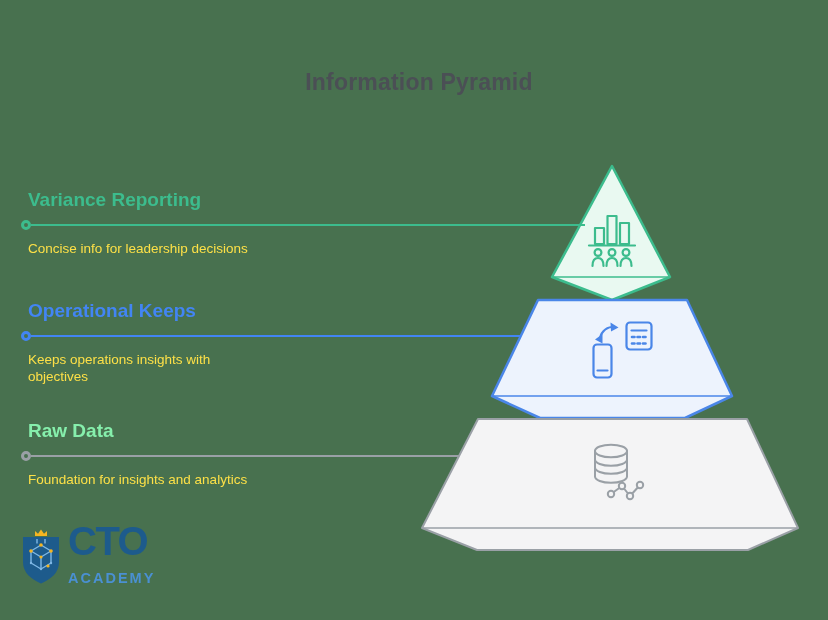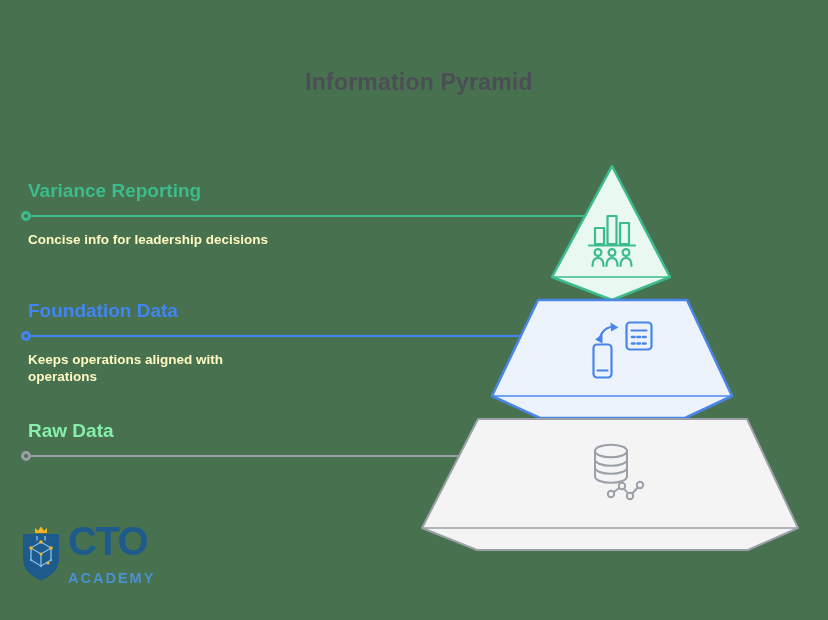--- a/index.html
+++ b/index.html
@@ -10,37 +10,37 @@
     overflow:hidden;
     font-family:"Liberation Sans", sans-serif;
   }
   .title{
     position:absolute;left:0;top:53px;width:806px;
     margin:16px;text-align:center;
     font-size:23px;font-weight:bold;color:#4B4F55;letter-spacing:.2px;
   }
   .pyramid-svg{position:absolute;left:0;top:0;}
   .label-block{position:absolute;left:21px;}
-  .lb-0{top:180px;} .lb-1{top:300px;} .lb-2{top:420px;}
+  .lb-0{top:189px;} .lb-1{top:300px;} .lb-2{top:420px;}
   .heading{font-size:19px;font-weight:bold;line-height:22px;margin-left:7px;white-space:nowrap;}
   .lb-0 .heading{color:#3CBC8D;}
   .lb-1 .heading{color:#4285F4;}
   .lb-2 .heading{color:#86efac;}
   .connector{display:flex;align-items:center;margin-top:9px;height:10px;}
   .ring{width:10px;height:10px;border-radius:50%;box-sizing:border-box;background:transparent;flex:0 0 auto;}
   .lb-0 .ring{border:3px solid #3CBC8D;}
   .lb-1 .ring{border:3px solid #4285F4;}
   .lb-2 .ring{border:3px solid #9AA0A6;}
   .rule{height:2px;flex:0 0 auto;}
   .lb-0 .rule{width:554px;background:#3CBC8D;}
   .lb-1 .rule{width:490px;background:#4285F4;}
   .lb-2 .rule{width:428px;background:#9AA0A6;}
-  .desc{font-size:13.5px;font-weight:bold;color:#fef9c3;line-height:17px;margin-left:7px;margin-top:10px;}
+  .desc{font-size:13.5px;font-weight:normal;color:#fde047;line-height:17px;margin-left:7px;margin-top:10px;}
   .lb-1 .desc{max-width:215px;}
-  .logo{position:absolute;left:18px;top:521px;display:flex;align-items:center;}
+  .logo{position:absolute;left:18px;top:521px;display:flex;align-items:flex-end;}
   .logo-shield{display:block;}
   .logo-text{margin-left:2px;padding-top:3px;}
   .logo-primary{font-size:40px;line-height:34px;font-weight:800;letter-spacing:-1.5px;color:#1D5B8C;}
   .logo-secondary{font-size:14.5px;line-height:15px;font-weight:800;letter-spacing:2px;color:#4A90D2;margin-top:13px;}
 </style>
 </head>
 <body>
 
 <h1 class="title">Information Pyramid</h1>
 
@@ -105,34 +105,35 @@
 <div class="label-block lb-0">
   <div class="heading">Variance Reporting</div>
   <div class="connector">
     <span class="ring"></span>
     <span class="rule"></span>
   </div>
   <div class="desc">Concise info for leadership decisions</div>
 </div>
 
 <div class="label-block lb-1">
-  <div class="heading">Foundation Data</div>
+  <div class="heading">Operational Keeps</div>
   <div class="connector">
     <span class="ring"></span>
     <span class="rule"></span>
   </div>
-  <div class="desc">Keeps operations aligned with operations</div>
+  <div class="desc">Keeps operations insights with objectives</div>
 </div>
 
 <div class="label-block lb-2">
   <div class="heading">Raw Data</div>
   <div class="connector">
     <span class="ring"></span>
     <span class="rule"></span>
   </div>
+  <div class="desc">Foundation for insights and analytics</div>
 </div>
 
 <div class="logo">
   <svg class="logo-shield" width="48" height="58" viewBox="0 0 48 58">
     <path d="M17 8 L17 3 L20 5.7 L23 1.5 L26 5.7 L29 3 L29 8 Z" fill="#F5B521"></path>
     <path d="M5 9 H41 V34 C41 45 33 51 23 55.5 C13 51 5 45 5 34 Z" fill="#1D5B8C"></path>
     <g fill="none" stroke="#7FB8E6" stroke-width="1.4" stroke-linejoin="round">
       <polygon points="23,17 33,23 33,35 23,41 13,35 13,23"></polygon>
       <line x1="23" y1="29" x2="13" y2="23"></line>
       <line x1="23" y1="29" x2="33" y2="23"></line>

